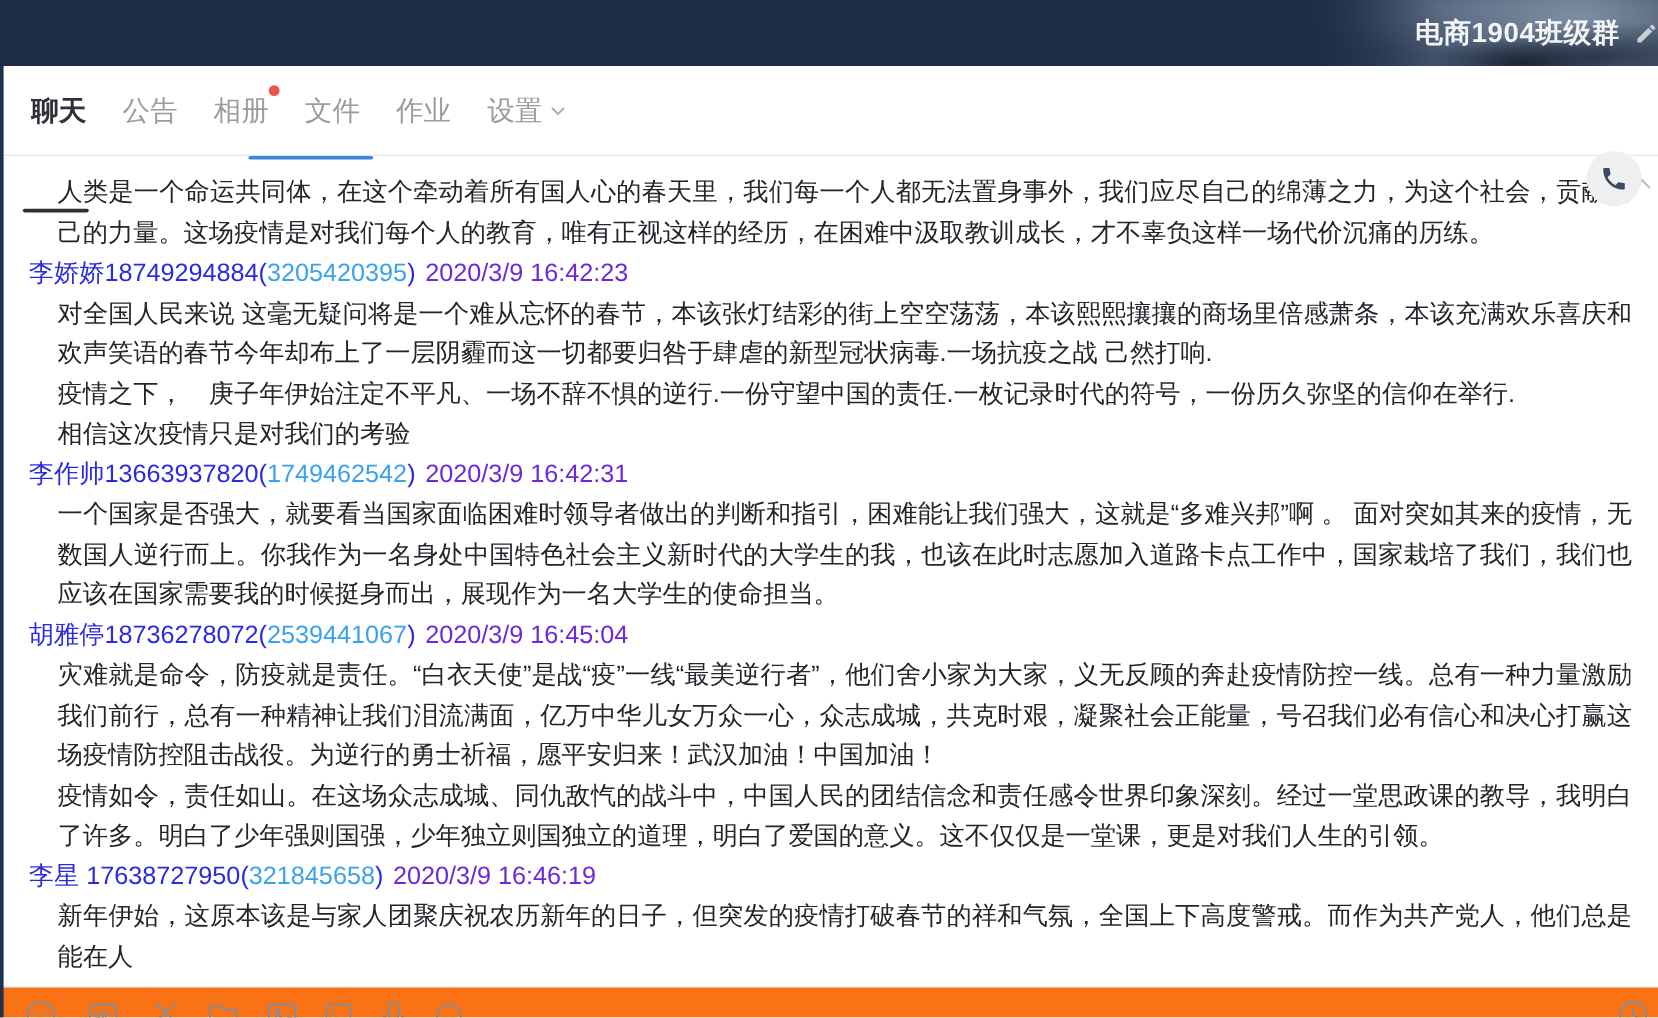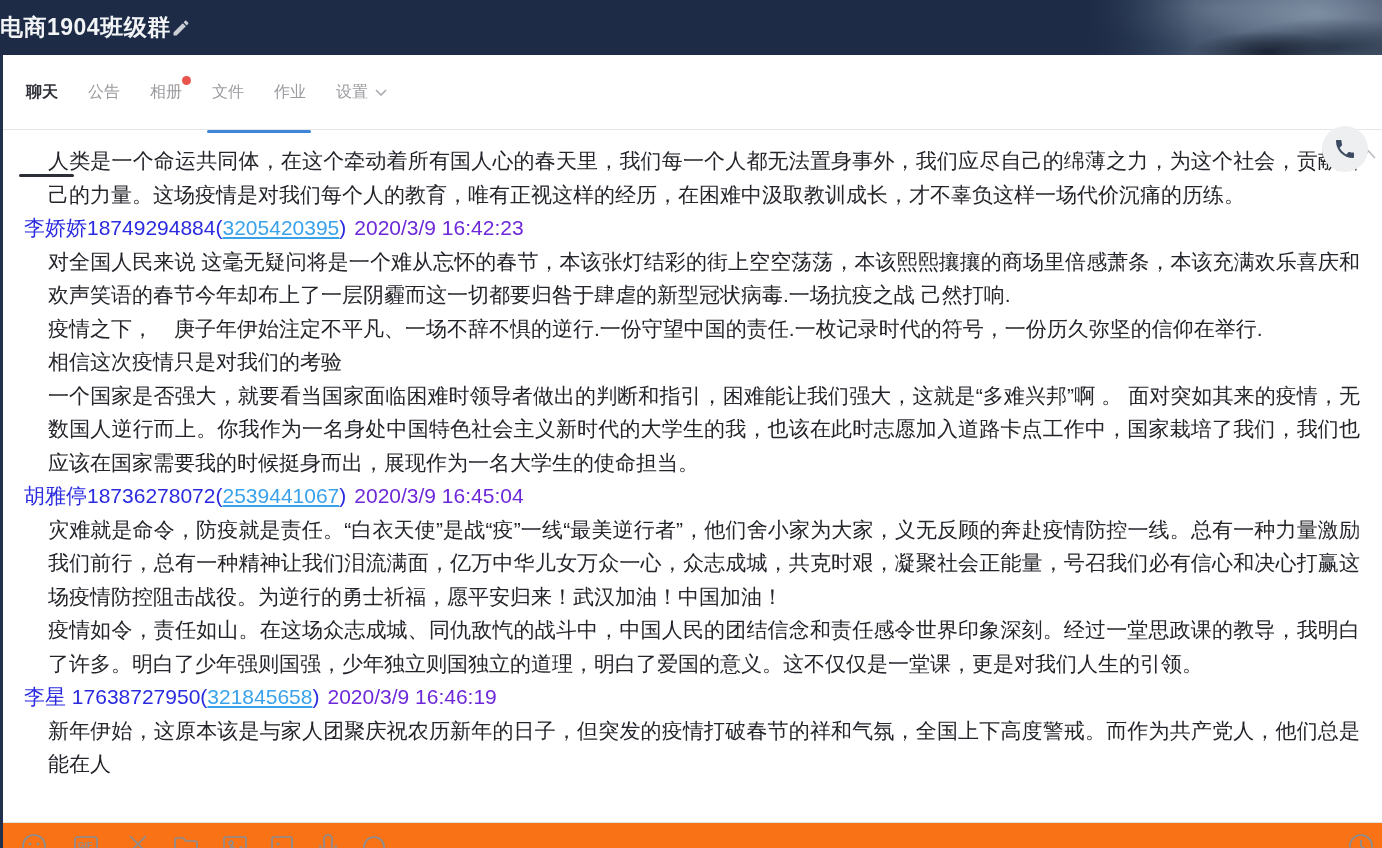--- a/index.html
+++ b/index.html
@@ -15,46 +15,46 @@
     background:
       linear-gradient(90deg,#1d2b46 0%,rgba(29,43,70,0) 38%),
       radial-gradient(110px 30px at 62% 95%,rgba(24,33,48,.95),rgba(24,33,48,0) 70%),
       radial-gradient(150px 40px at 85% 85%,rgba(40,53,72,.9),rgba(40,53,72,0) 72%),
       radial-gradient(170px 48px at 78% 25%,rgba(148,163,181,.55),rgba(148,163,181,0) 70%),
       radial-gradient(200px 55px at 45% 15%,rgba(118,135,156,.5),rgba(118,135,156,0) 70%),
       linear-gradient(90deg,#23324e 0%,#485870 45%,#5f7088 78%,#515f76 100%);
   }
   .title-wrap{
     position:absolute;left:0;top:0;width:100%;height:55px;
-    display:flex;align-items:center;justify-content:flex-start;gap:0;
+    display:flex;align-items:center;justify-content:flex-end;gap:12px;
   }
   .title{color:#f2f4f6;font-size:23px;font-weight:bold;letter-spacing:.5px;}
   
   .tabbar{position:absolute;left:0;top:55px;width:1382px;height:74px;background:#ffffff;}
   .tabs{position:absolute;left:26px;top:0;height:74px;display:flex;align-items:center;gap:30px;}
-  .tab{font-size:16px;color:#9b9ba0;cursor:pointer;position:relative;display:flex;align-items:center;gap:6px;}
+  .tab{font-size:23px;color:#9b9ba0;cursor:pointer;position:relative;display:flex;align-items:center;gap:6px;}
   .tab.active{color:#2f3138;font-weight:bold;}
   .dot{position:absolute;right:-9px;top:-6px;width:9px;height:9px;border-radius:50%;background:#e8554d;}
   .tab-underline{position:absolute;left:19px;top:119px;width:55px;height:3px;background:#2c2f36;border-radius:1.5px;}
   .tabbar-divider{position:absolute;left:0;top:129px;width:1382px;height:1px;background:#e6e7e9;}
   .bluebar{position:absolute;left:207px;top:130px;width:104px;height:3px;background:#3d86d8;border-radius:2px;z-index:5;}
   .phone-btn{
     position:absolute;right:14px;top:71px;width:46px;height:46px;border-radius:50%;
     background:#edeff1;display:flex;align-items:center;justify-content:center;cursor:pointer;z-index:10;
   }
   
   .chat{
     position:absolute;left:0;top:133px;width:1382px;height:689px;overflow:hidden;
     padding:11px 22px 0 48px;box-sizing:border-box;
     font-size:21px;line-height:33.5px;color:#24252b;text-align:justify;
   }
   .chat p.body{margin:0;}
   .hdr{margin:0 0 0 -24px;line-height:33.5px;white-space:nowrap;text-align:left;}
   .nm{color:#2a2ae0;}
-  .qq{color:#3aa2ea;text-decoration:underline;cursor:pointer;text-align:right;}
+  .qq{color:#3aa2ea;cursor:pointer;text-align:right;}
   .tm{color:#6d28d9;margin-left:8px;}
   .scroll-up{position:absolute;right:5px;top:3px;cursor:pointer;}
   
   .toolbar-divider{position:absolute;left:0;top:822px;width:1382px;height:1px;background:#e2e3e5;}
   .toolbar{position:absolute;left:0;top:823px;width:1382px;height:25px;background:#f97316;}
   .ticon{position:absolute;top:8px;width:28px;height:28px;cursor:pointer;}
   .left-edge{position:absolute;left:0;top:55px;width:3px;height:793px;background:#20304d;z-index:40;}
 </style>
 </head>
 <body>
@@ -113,20 +113,21 @@
         </svg>
     </div>
 
     <p class="body">人类是一个命运共同体，在这个牵动着所有国人心的春天里，我们每一个人都无法置身事外，我们应尽自己的绵薄之力，为这个社会，贡献自己的力量。这场疫情是对我们每个人的教育，唯有正视这样的经历，在困难中汲取教训成长，才不辜负这样一场代价沉痛的历练。</p>
 
     <div class="hdr"><span class="nm">李娇娇</span><span class="nm">18749294884</span><span class="nm">(</span><a class="qq">3205420395</a><span class="nm">)</span><span class="tm">2020/3/9 16:42:23</span></div>
     <p class="body">对全国人民来说 这毫无疑问将是一个难从忘怀的春节，本该张灯结彩的街上空空荡荡，本该熙熙攘攘的商场里倍感萧条，本该充满欢乐喜庆和欢声笑语的春节今年却布上了一层阴霾而这一切都要归咎于肆虐的新型冠状病毒.一场抗疫之战 己然打响.</p>
     <p class="body">疫情之下，　庚子年伊始注定不平凡、一场不辞不惧的逆行.一份守望中国的责任.一枚记录时代的符号，一份历久弥坚的信仰在举行.</p>
     <p class="body">相信这次疫情只是对我们的考验</p>
 
+    <div class="hdr"><span class="nm">李作帅</span><span class="nm">13663937820</span><span class="nm">(</span><a class="qq">1749462542</a><span class="nm">)</span><span class="tm">2020/3/9 16:42:31</span></div>
     <p class="body">一个国家是否强大，就要看当国家面临困难时领导者做出的判断和指引，困难能让我们强大，这就是“多难兴邦”啊 。 面对突如其来的疫情，无数国人逆行而上。你我作为一名身处中国特色社会主义新时代的大学生的我，也该在此时志愿加入道路卡点工作中，国家栽培了我们，我们也应该在国家需要我的时候挺身而出，展现作为一名大学生的使命担当。</p>
 
     <div class="hdr"><span class="nm">胡雅停</span><span class="nm">18736278072</span><span class="nm">(</span><a class="qq">2539441067</a><span class="nm">)</span><span class="tm">2020/3/9 16:45:04</span></div>
     <p class="body">灾难就是命令，防疫就是责任。“白衣天使”是战“疫”一线“最美逆行者”，他们舍小家为大家，义无反顾的奔赴疫情防控一线。总有一种力量激励我们前行，总有一种精神让我们泪流满面，亿万中华儿女万众一心，众志成城，共克时艰，凝聚社会正能量，号召我们必有信心和决心打赢这场疫情防控阻击战役。为逆行的勇士祈福，愿平安归来！武汉加油！中国加油！</p>
 
     <p class="body">疫情如令，责任如山。在这场众志成城、同仇敌忾的战斗中，中国人民的团结信念和责任感令世界印象深刻。经过一堂思政课的教导，我明白了许多。明白了少年强则国强，少年独立则国独立的道理，明白了爱国的意义。这不仅仅是一堂课，更是对我们人生的引领。</p>
 
     <div class="hdr"><span class="nm">李星 </span><span class="nm">17638727950</span><span class="nm">(</span><a class="qq">321845658</a><span class="nm">)</span><span class="tm">2020/3/9 16:46:19</span></div>
     <p class="body">新年伊始，这原本该是与家人团聚庆祝农历新年的日子，但突发的疫情打破春节的祥和气氛，全国上下高度警戒。而作为共产党人，他们总是能在人</p>
   </div>

